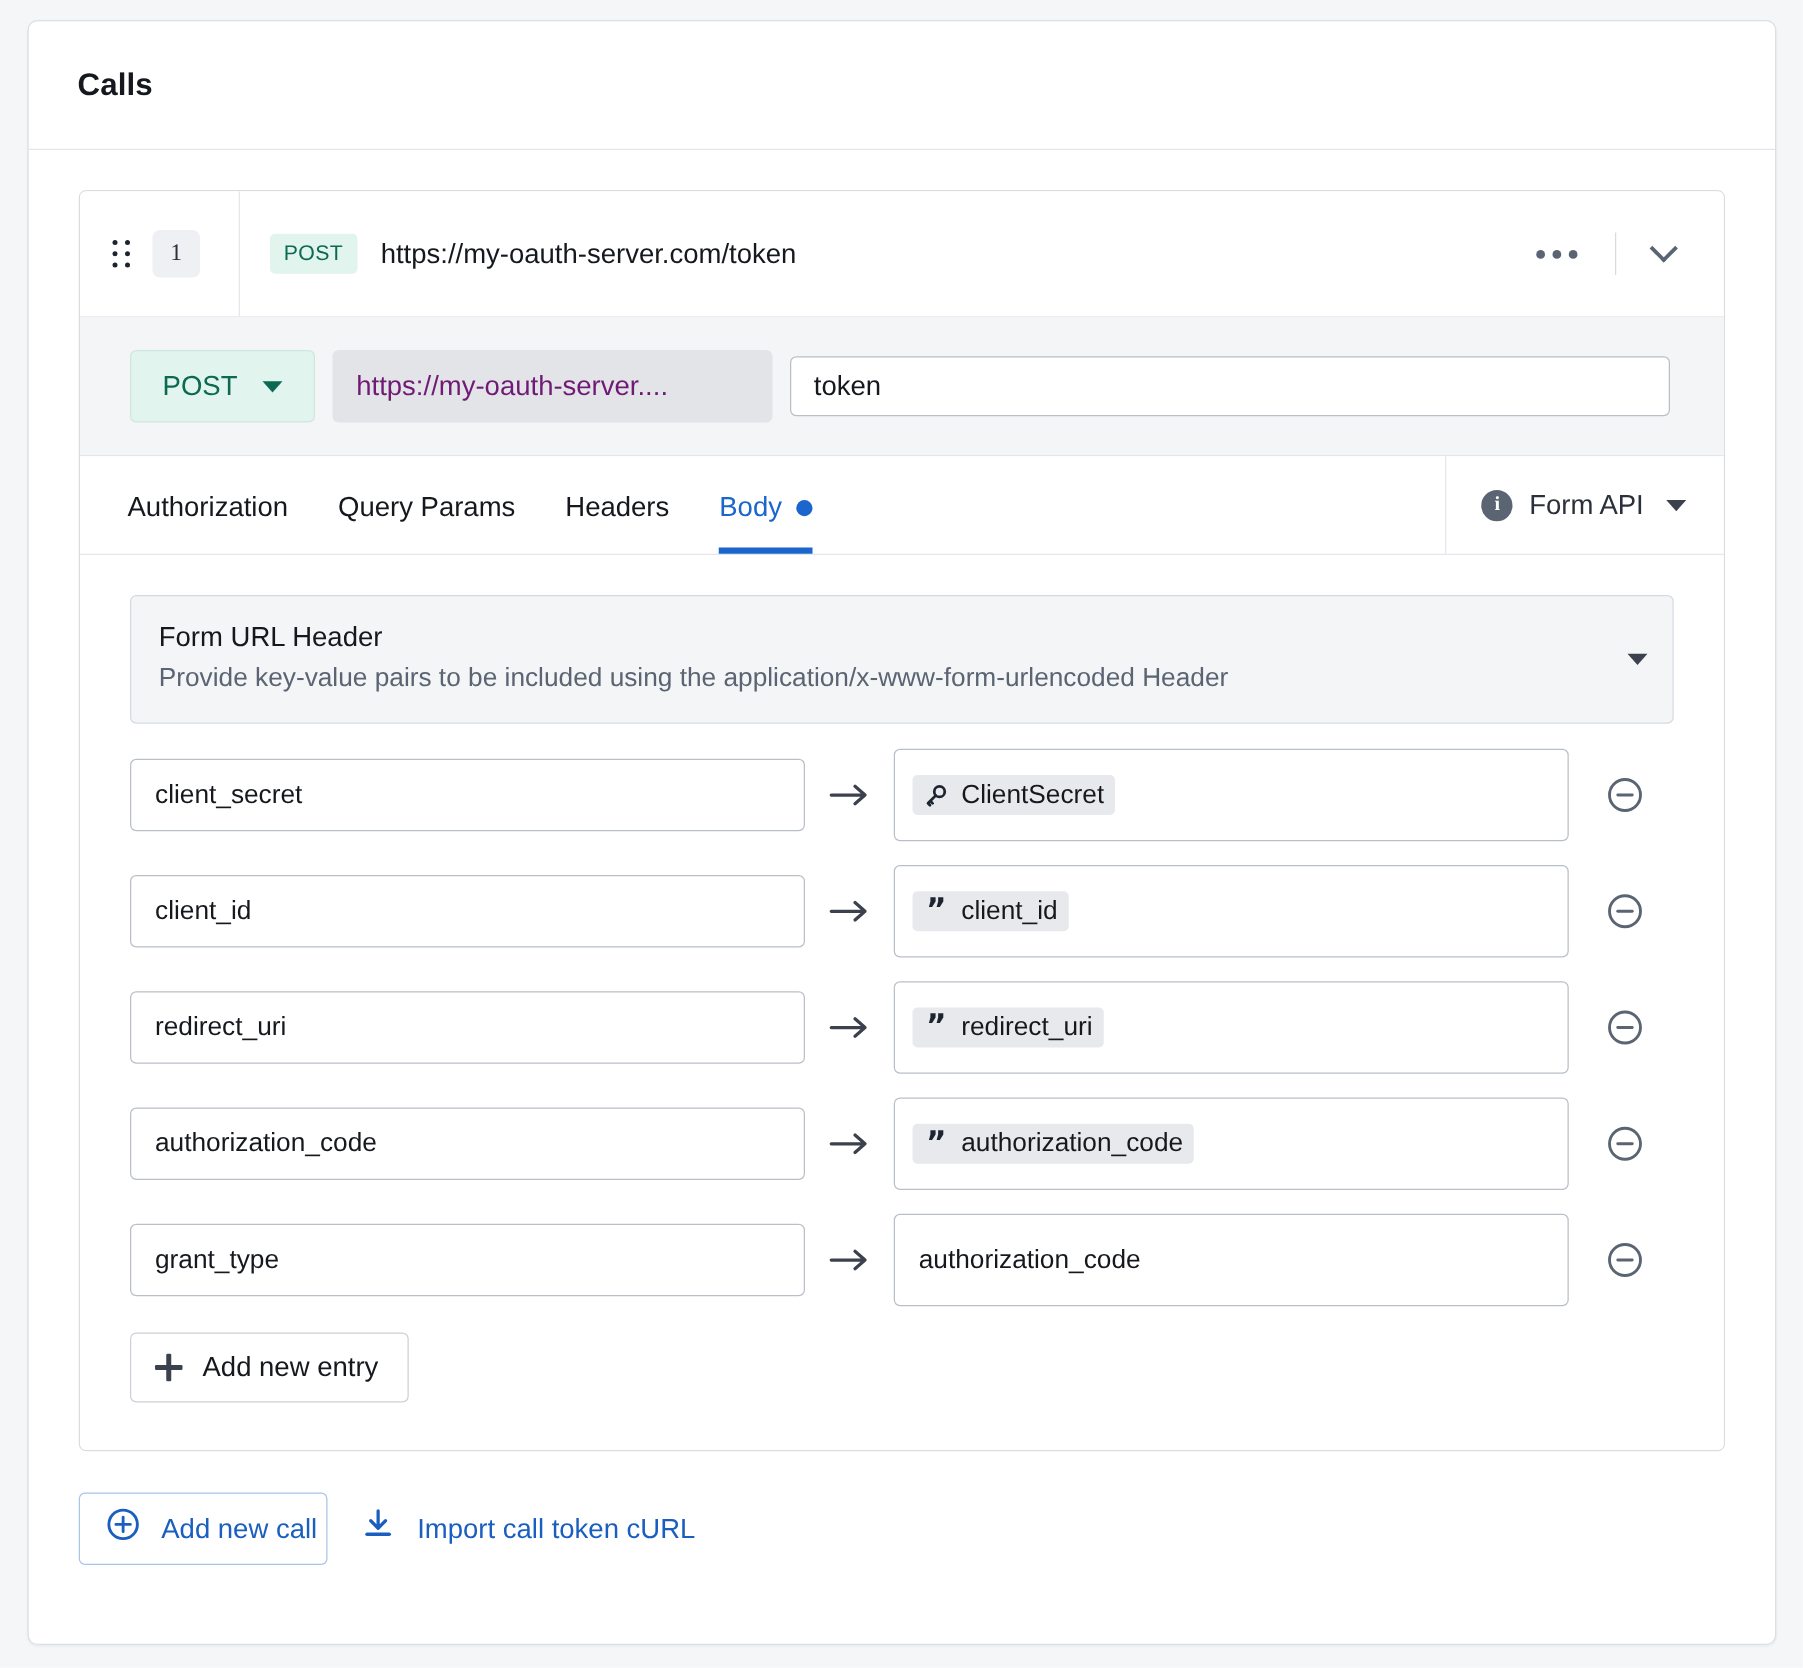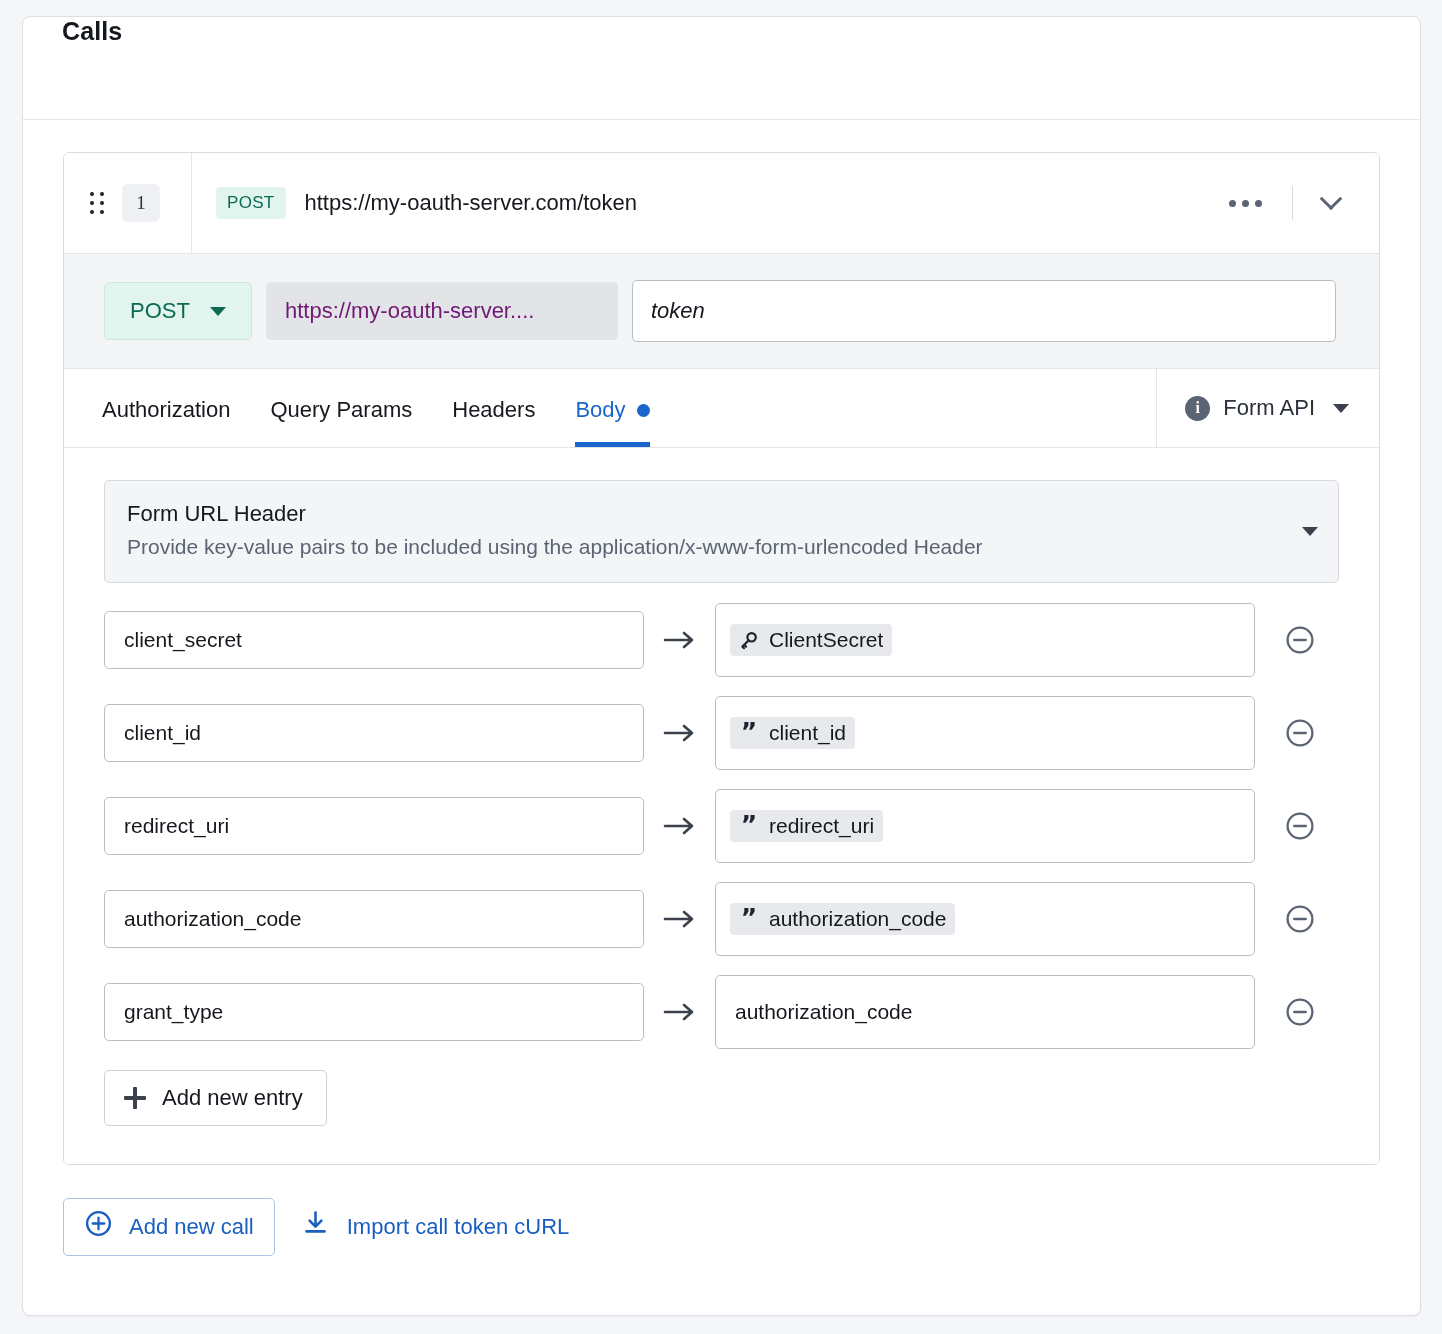--- a/index.html
+++ b/index.html
@@ -23,21 +23,21 @@
     background: #ffffff;
     border: 1px solid #dcdfe3;
     border-radius: 8px;
     box-shadow: 0 1px 2px rgba(16,24,40,.04);
     overflow: hidden;
   }
   .card-header {
     height: 103px;
     border-bottom: 1px solid #e3e6ea;
     display: flex;
-    align-items: flex-start;
+    align-items: center;
     padding: 0 0 0 39px;
   }
   .card-header h1 {
     margin: 0;
     font-size: 25px;
     font-weight: 700;
     color: #15181d;
     letter-spacing: .1px;
   }
 
@@ -176,30 +176,29 @@
     border: 1px solid #e2e4e7;
     border-radius: 5px;
     display: flex; align-items: center;
     padding: 0 18px;
     color: #701a75;
     font-size: 22px;
     white-space: nowrap;
     overflow: hidden;
   }
   .path-input {
-    flex: 1; height: 62px;
+    flex: 1; height: 48px;
     background: #fff;
     border: 1px solid #b9bfc7;
     border-radius: 5px;
     padding: 0 18px;
     font-size: 22px;
     color: #15181d;
     font-family: "Liberation Sans", sans-serif;
     outline: none;
-    font-style: italic;
   }
 
   
   .tabs-row {
     display: flex;
     align-items: stretch;
     border-bottom: 1px solid #e3e6ea;
     height: 79px;
     background: #fff;
   }
@@ -365,21 +364,21 @@
   .plus::after { top: 0; bottom: 0; left: 9px; width: 4px; }
 
   
   .footer {
     display: flex; align-items: center; gap: 26px;
     padding: 33px 0 0 0;
   }
   .add-call-btn {
     display: inline-flex; align-items: center; gap: 16px;
     height: 58px;
-    padding: 0 20px 0 20px;
+    padding: 0 7px 0 20px;
     background: #fff;
     border: 1px solid #a9c4e8;
     border-radius: 5px;
     color: #1a5fc0;
     font-size: 22px;
     cursor: pointer;
     font-family: "Liberation Sans", sans-serif;
   }
   .import-link {
     display: inline-flex; align-items: center; gap: 17px;

